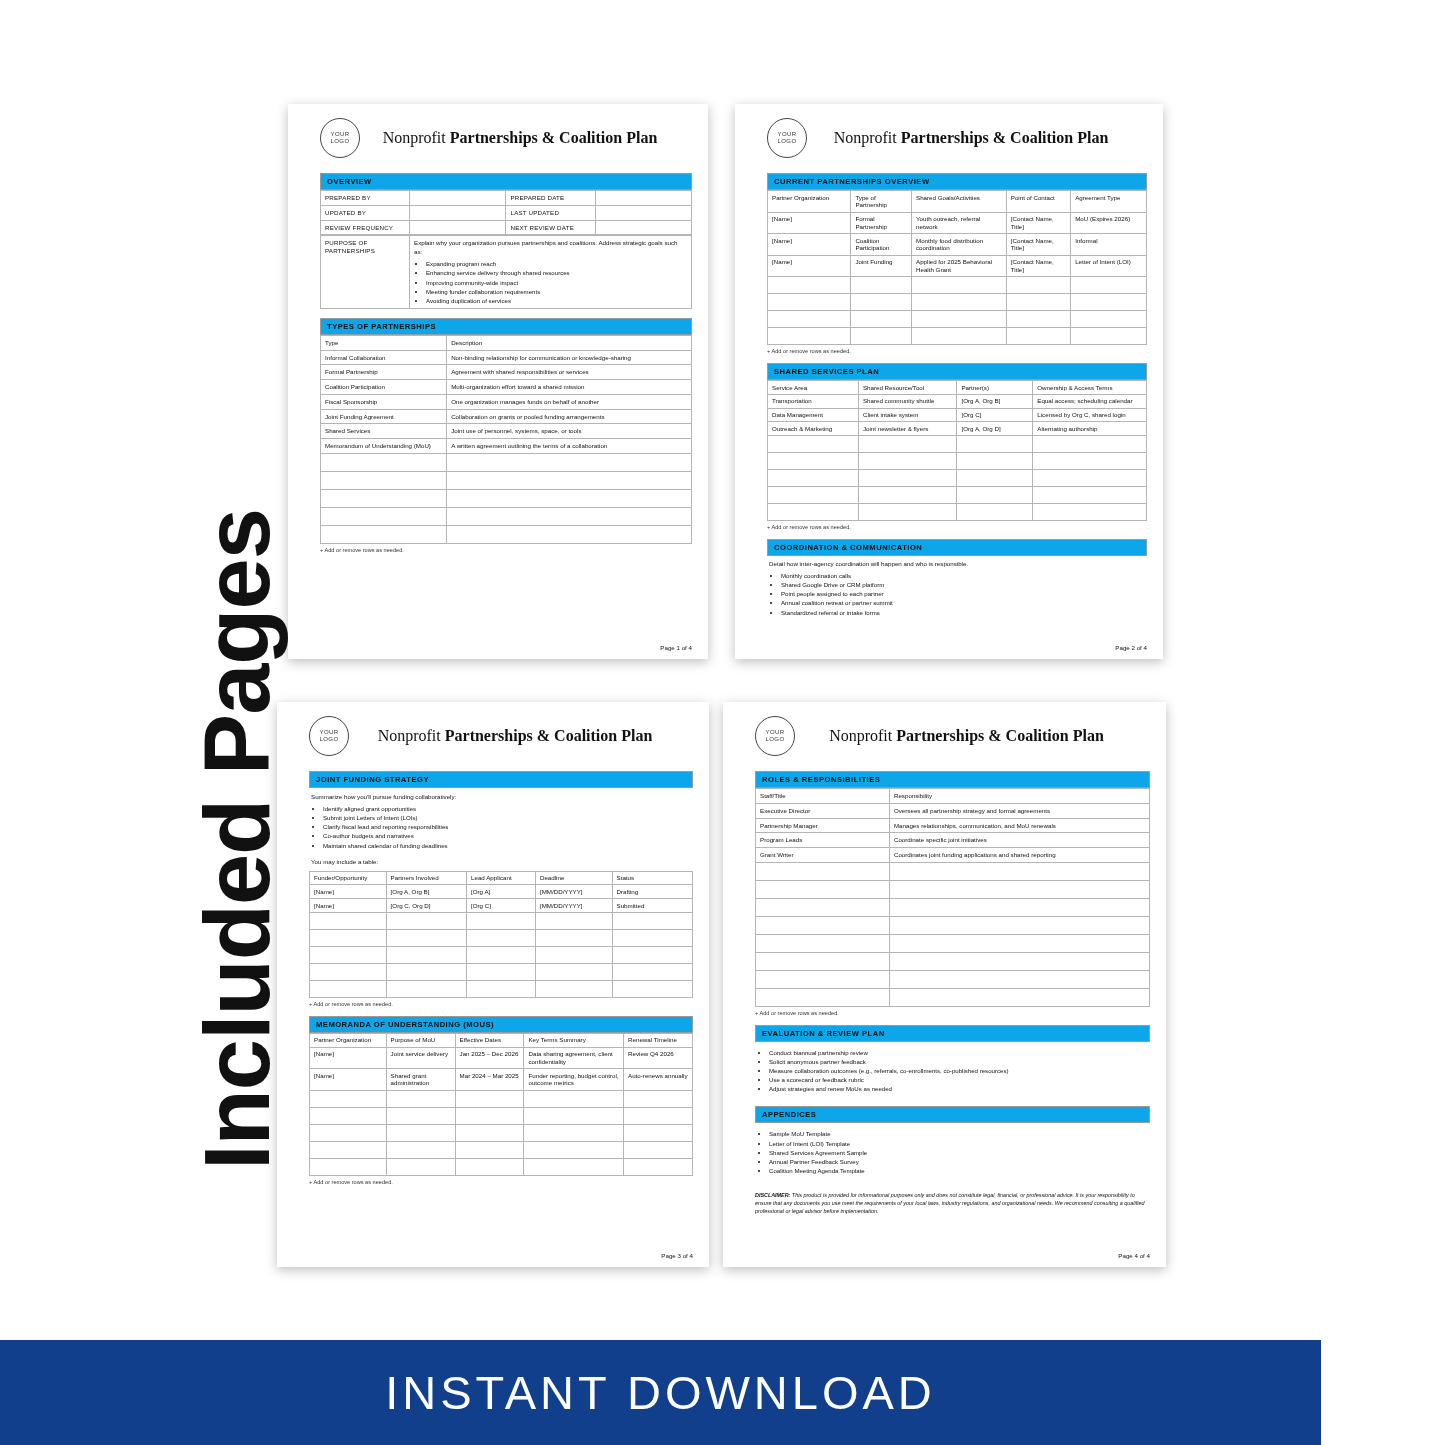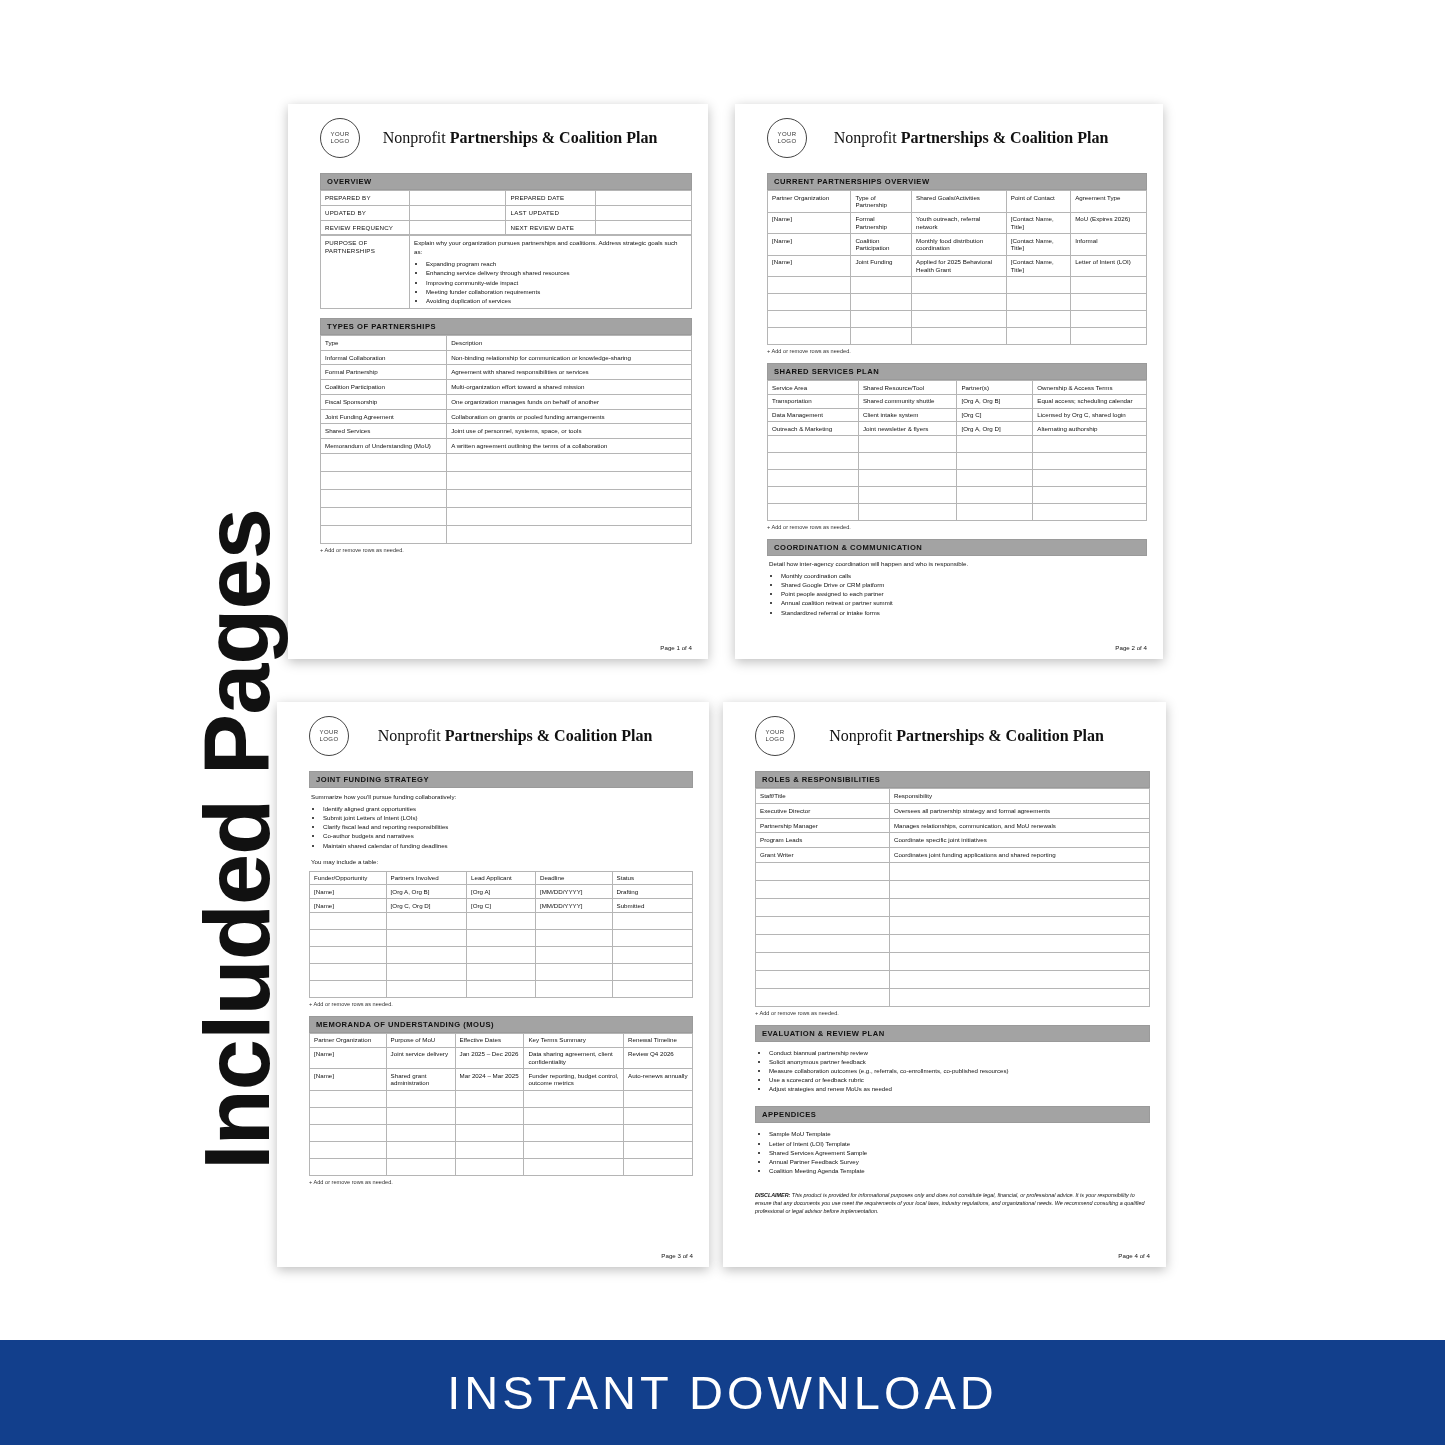--- a/index.html
+++ b/index.html
@@ -14,21 +14,21 @@
   }
   .side-label span{
     position:absolute;
     font-family:"Liberation Sans", sans-serif;
     font-weight:bold;font-size:92px;letter-spacing:-1px;color:#111;
     transform:rotate(-90deg);transform-origin:left top;
     white-space:nowrap;
     left:195px;top:1170px;
   }
   .banner{
-    position:absolute;left:0;bottom:0;width:1445px;height:105px;
+    position:absolute;left:0;bottom:0;width:1321px;height:105px;
     background:#123f8c;display:flex;align-items:center;justify-content:center;
   }
   .banner span{
     color:#fff;font-size:47px;letter-spacing:4px;font-weight:400;
     font-family:"Liberation Sans", sans-serif;
   }
 
   
   .page{
     position:absolute;background:#fff;
@@ -48,21 +48,21 @@
     display:flex;flex-direction:column;align-items:center;justify-content:center;
     font-size:6px;line-height:7px;letter-spacing:.4px;color:#333;flex:0 0 auto;
   }
   .doc-title{
     flex:1;text-align:center;font-family:"Liberation Serif", serif;
     font-size:16px;color:#111;margin-right:22px;
   }
   .doc-title b{font-weight:bold;}
 
   .secbar{
-    background:#a3a3a3;border:1px solid #9a9a9a;
+    background:#0ea5e9;border:1px solid #9a9a9a;
     font-size:7.6px;font-weight:bold;letter-spacing:.5px;
     padding:3px 6px;margin:9px 0 0 0;color:#111;text-transform:uppercase;
   }
 
   table{border-collapse:collapse;width:100%;table-layout:fixed;}
   td,th{
     border:1px solid #b5b5b5;font-size:6.2px;padding:3px 4px;
     vertical-align:top;line-height:1.25;color:#111;word-wrap:break-word;
   }
   .hdrow td{font-weight:normal;}

